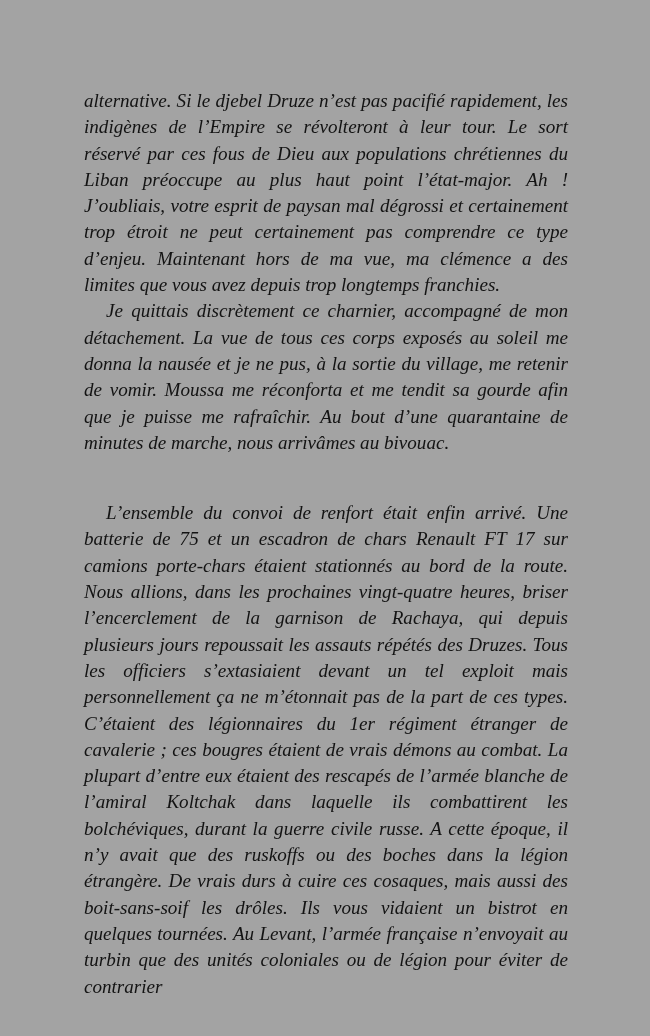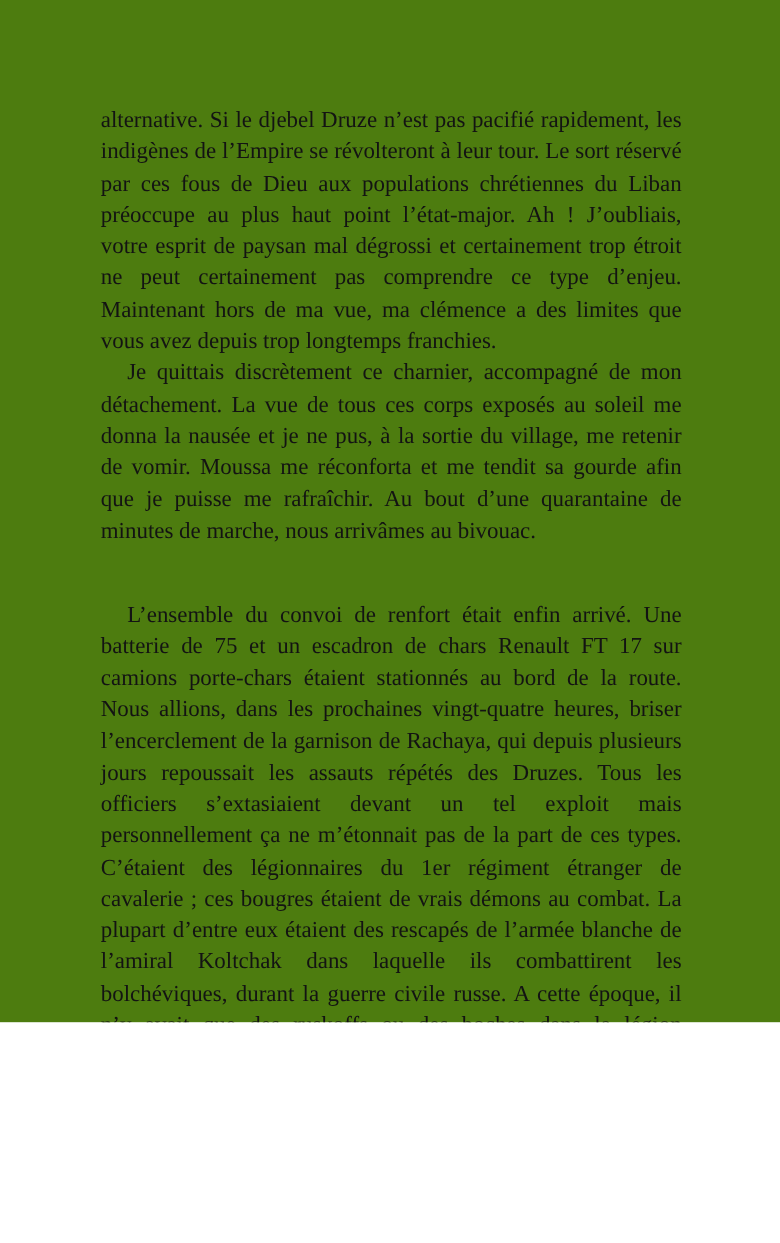--- a/index.html
+++ b/index.html
@@ -3,25 +3,26 @@
 <meta charset="utf-8">
 <style>
   html, body {
     margin: 0;
     padding: 0;
     background: #ffffff;
   }
   .page {
     position: relative;
     width: 650px;
-    height: 852px;
-    background: #4d7c0f;
+    height: 1036px;
+    background: #a3a3a3;
     overflow: hidden;
     font-family: "Liberation Serif", "DejaVu Serif", serif;
     color: #131313;
+    font-style: italic;
   }
   .text-block {
     position: absolute;
     left: 84px;
     top: 88px;
     width: 484px;
   }
   .para {
     margin: 0;
     padding: 0;

